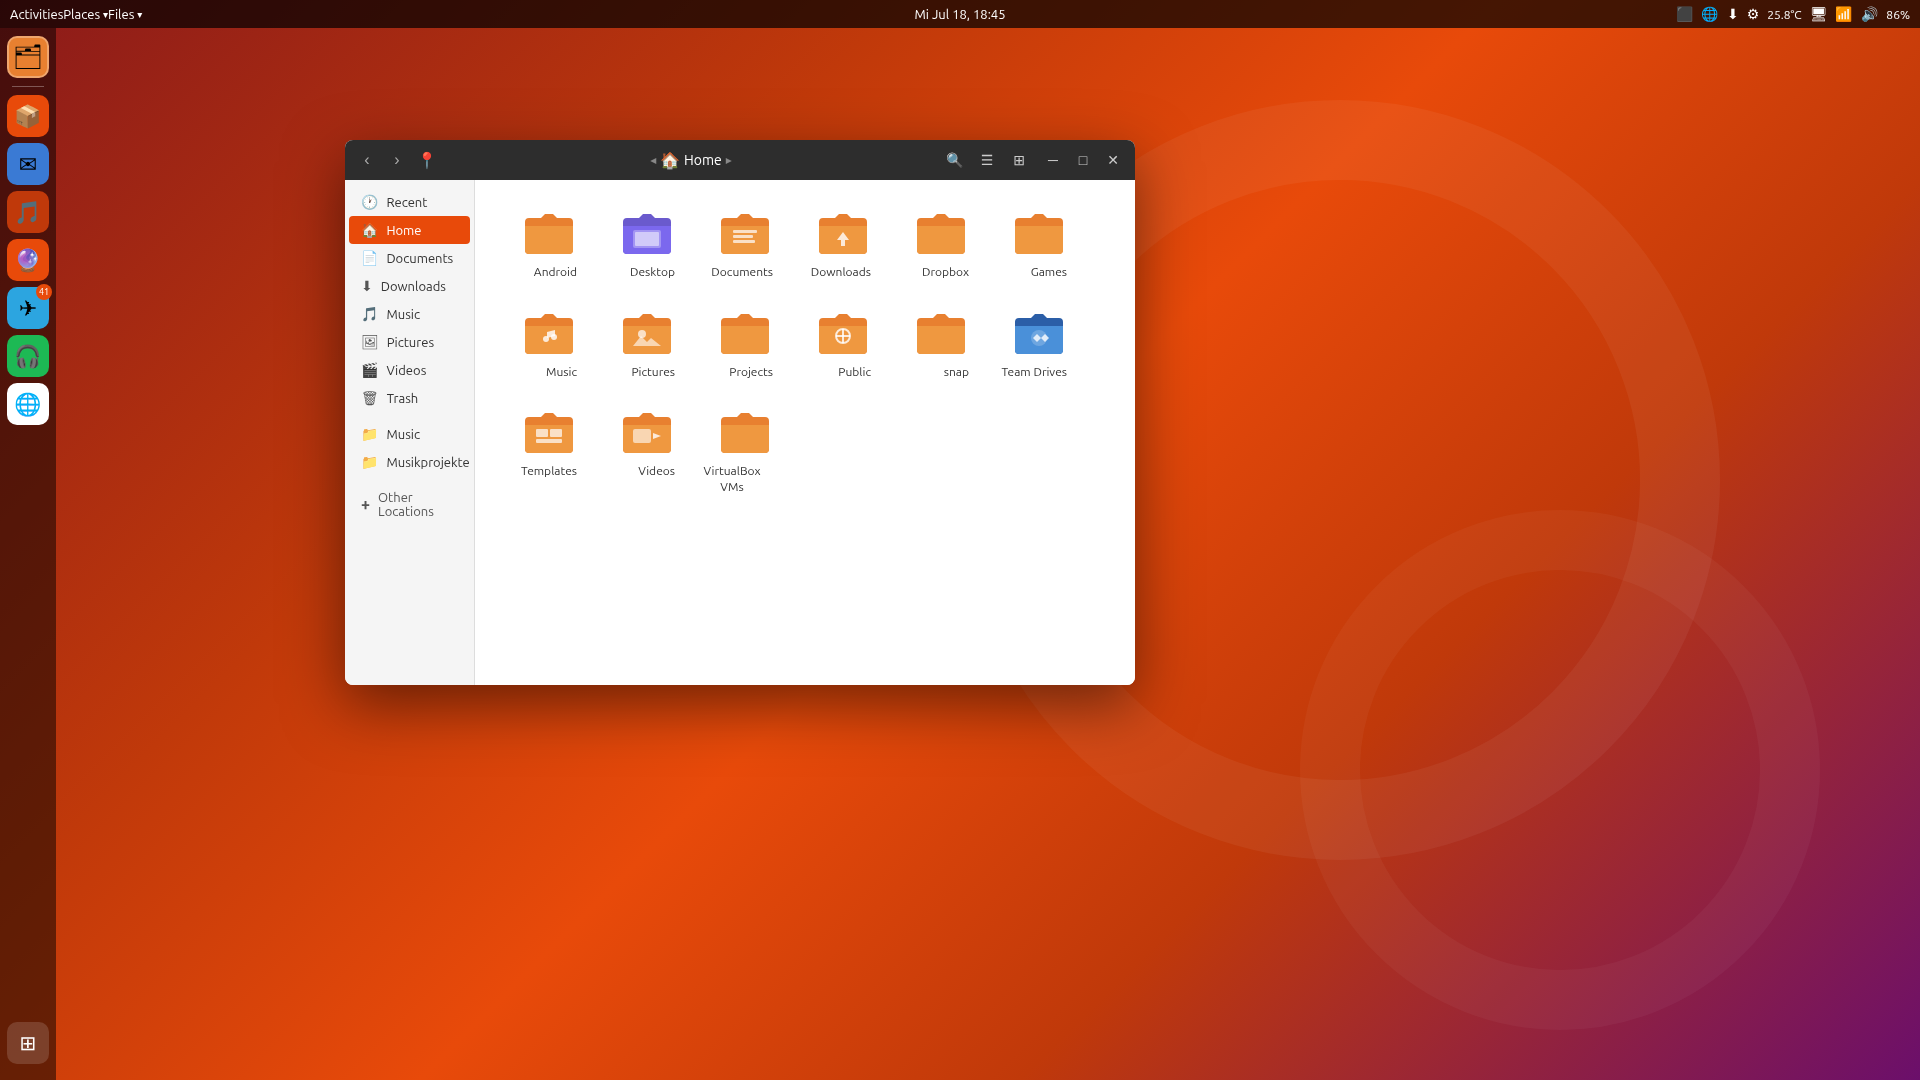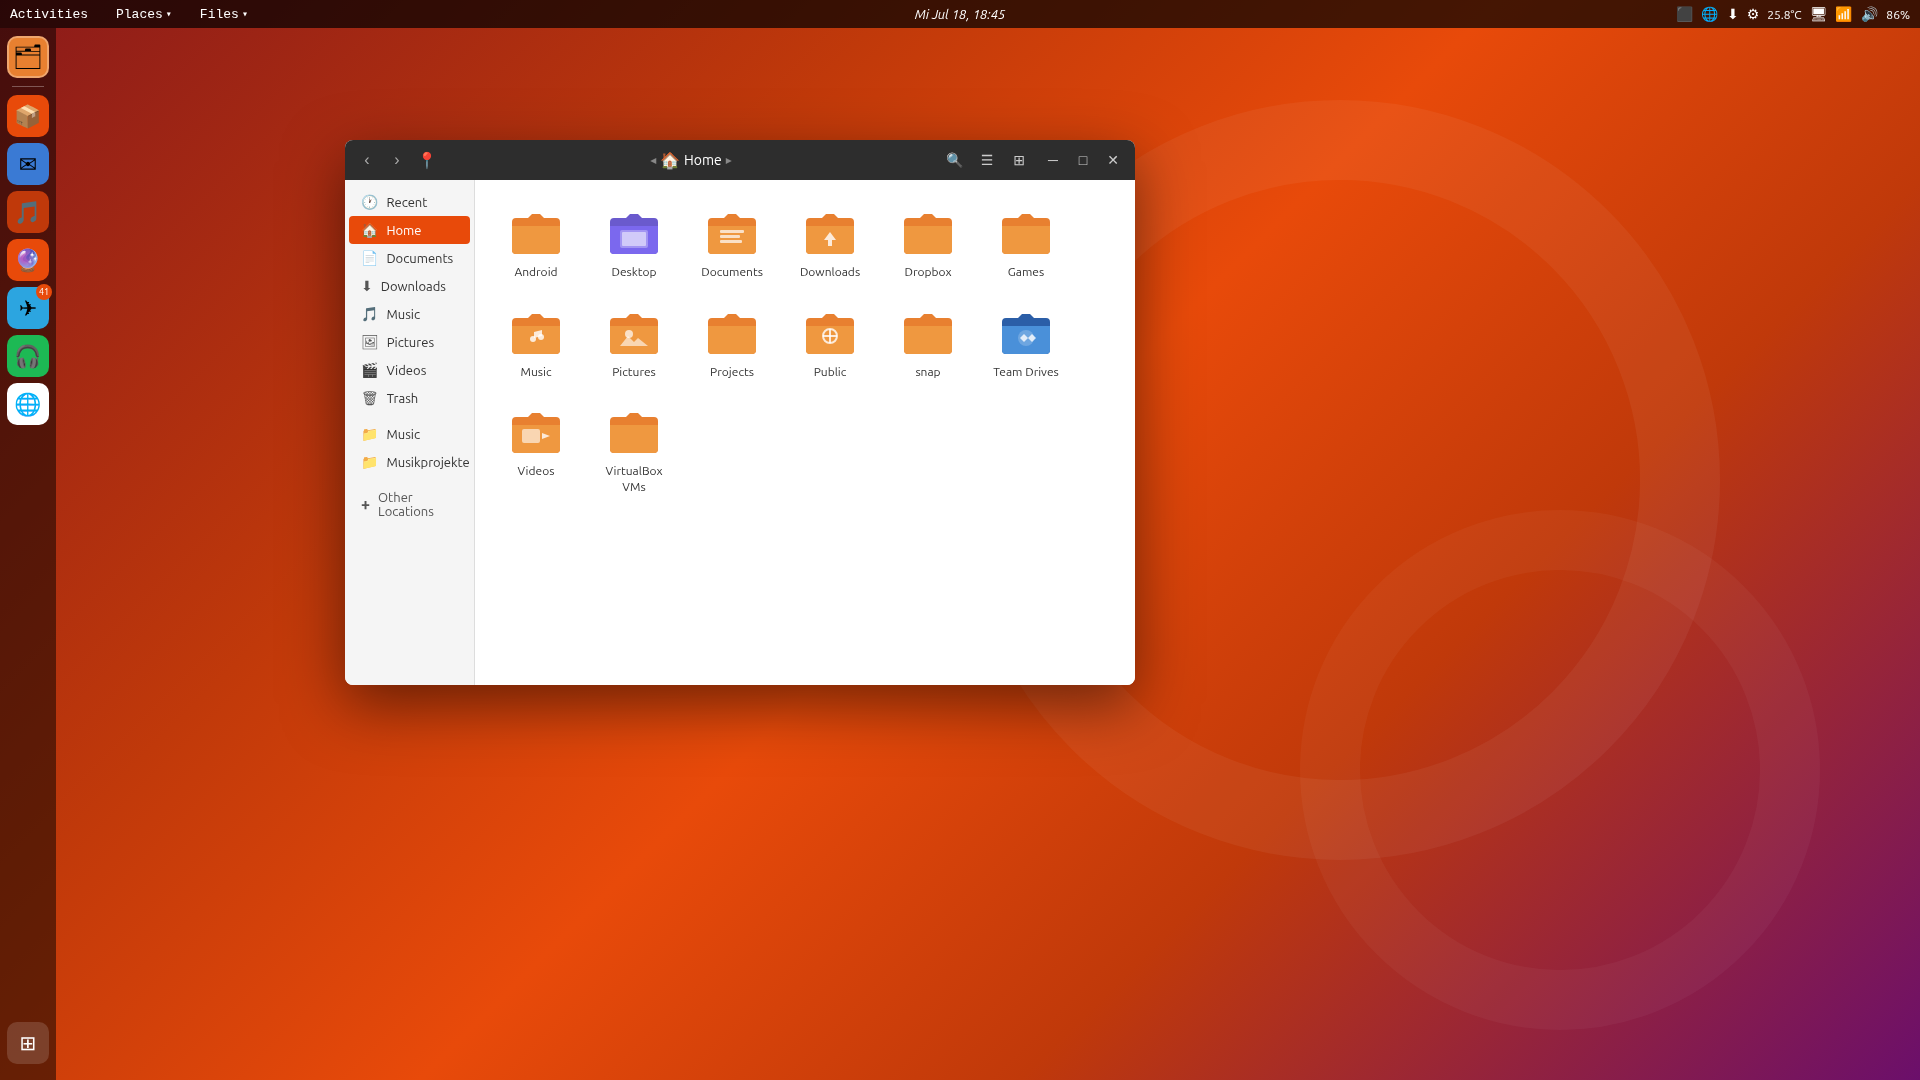--- a/index.html
+++ b/index.html
@@ -45,22 +45,22 @@
       height: 28px;
       background: rgba(0,0,0,0.7);
       display: flex;
       align-items: center;
       justify-content: space-between;
       padding: 0 10px;
       color: white;
       font-size: 13px;
       z-index: 100;
     }
-    .topbar-left { display: flex; gap: 28px; align-items: center; font-family: Liberation Mono, monospace; }
-    .topbar-center { position: absolute; left: 50%; transform: translateX(-50%); font-style: italic; }
+    .topbar-left { display: flex; gap: 0; align-items: center; }
+    .topbar-center { position: absolute; left: 50%; transform: translateX(-50%); }
     .topbar-right { display: flex; gap: 8px; align-items: center; font-size: 12px; }
     .topbar-menu-item { cursor: pointer; display: flex; align-items: center; gap: 3px; }
 
     
     .dock {
       position: absolute;
       left: 0;
       top: 28px;
       bottom: 0;
       width: 56px;
@@ -258,21 +258,21 @@
     .file-grid {
       display: flex;
       flex-wrap: wrap;
       gap: 8px;
       align-content: flex-start;
     }
     .file-item {
       width: 90px;
       display: flex;
       flex-direction: column;
-      align-items: center;
+      align-items: flex-end;
       padding: 8px 4px;
       border-radius: 6px;
       cursor: pointer;
     }
     .file-icon {
       width: 56px;
       height: 56px;
       display: flex;
       align-items: center;
       justify-content: center;
@@ -561,20 +561,32 @@
             <svg width="56" height="48" viewBox="0 0 56 48">
                 <path d="M4 14 Q4 10 8 10 L20 10 L24 6 L32 6 L36 10 L48 10 Q52 10 52 14 L52 42 Q52 46 48 46 L8 46 Q4 46 4 42 Z" fill="#2B5EA7"></path>
                 <path d="M4 18 L52 18 L52 42 Q52 46 48 46 L8 46 Q4 46 4 42 Z" fill="#4A90D9"></path>
                 <circle cx="28" cy="30" r="8" fill="rgba(255,255,255,0.2)"></circle>
                 <path d="M22 30 L26 26 L30 30 L34 26 L38 30 L34 34 L30 30 L26 34 Z" fill="rgba(255,255,255,0.8)"></path>
               </svg>
           </div>
           <span class="file-name">Team Drives</span>
         </div>
 
+        <div class="file-item">
+          <div class="file-icon">
+            <svg width="56" height="48" viewBox="0 0 56 48">
+                <path d="M4 14 Q4 10 8 10 L20 10 L24 6 L32 6 L36 10 L48 10 Q52 10 52 14 L52 42 Q52 46 48 46 L8 46 Q4 46 4 42 Z" fill="#E88030"></path>
+                <path d="M4 18 L52 18 L52 42 Q52 46 48 46 L8 46 Q4 46 4 42 Z" fill="#EF9840"></path>
+                <rect x="15" y="22" width="12" height="8" rx="1" fill="rgba(255,255,255,0.7)"></rect>
+                <rect x="29" y="22" width="12" height="8" rx="1" fill="rgba(255,255,255,0.7)"></rect>
+                <rect x="15" y="32" width="26" height="4" rx="1" fill="rgba(255,255,255,0.7)"></rect>
+              </svg>
+          </div>
+          <span class="file-name">Templates</span>
+        </div>
 
 
         <div class="file-item">
           <div class="file-icon">
             <svg width="56" height="48" viewBox="0 0 56 48">
                 <path d="M4 14 Q4 10 8 10 L20 10 L24 6 L32 6 L36 10 L48 10 Q52 10 52 14 L52 42 Q52 46 48 46 L8 46 Q4 46 4 42 Z" fill="#E88030"></path>
                 <path d="M4 18 L52 18 L52 42 Q52 46 48 46 L8 46 Q4 46 4 42 Z" fill="#EF9840"></path>
                 <rect x="14" y="22" width="18" height="14" rx="2" fill="rgba(255,255,255,0.6)"></rect>
                 <polygon points="34,26 42,29 34,32" fill="rgba(255,255,255,0.8)"></polygon>
               </svg>

